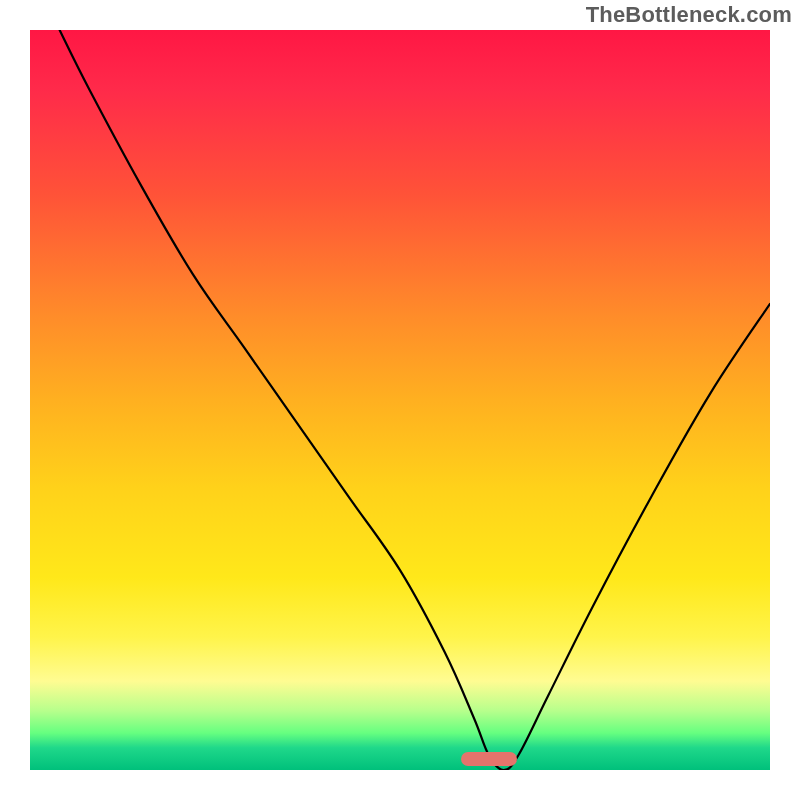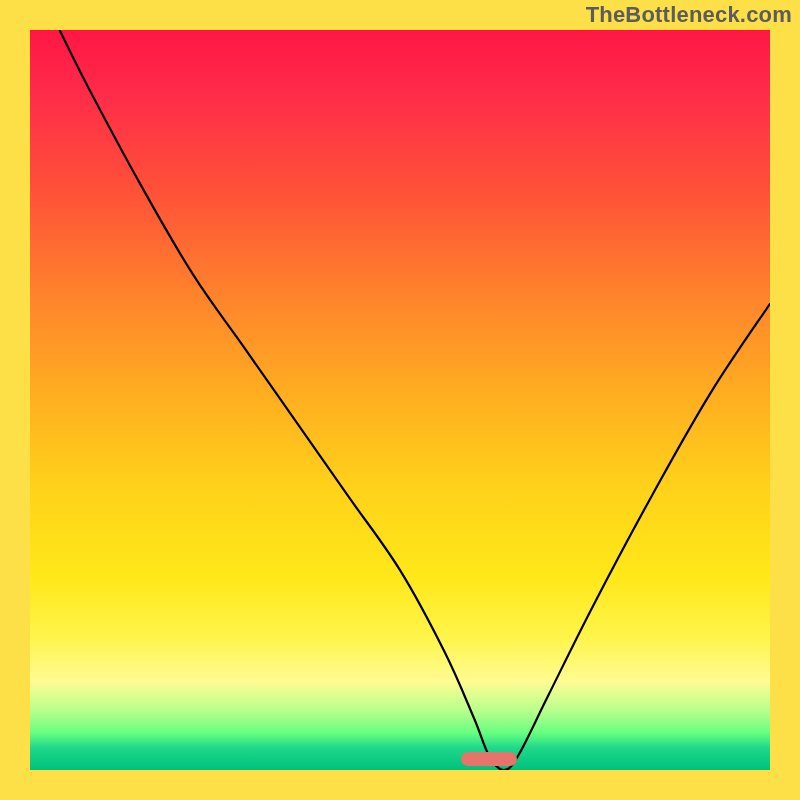--- a/index.html
+++ b/index.html
@@ -1,21 +1,21 @@
 <!DOCTYPE html>
 <html><head>
 <meta charset="utf-8">
 <style>
   * { margin: 0; padding: 0; box-sizing: border-box; }
   html, body { width: 800px; height: 800px; overflow: hidden; background: #000; }
   .frame {
     position: relative;
     width: 800px;
     height: 800px;
-    background: #fde047;
+    background: #ffffff;
   }
   .plot-area {
     position: absolute;
     left: 30px;
     top: 30px;
     width: 740px;
     height: 740px;
     background: linear-gradient(to bottom,
       #ff1744 0%,
       #ff2a4a 8%,

